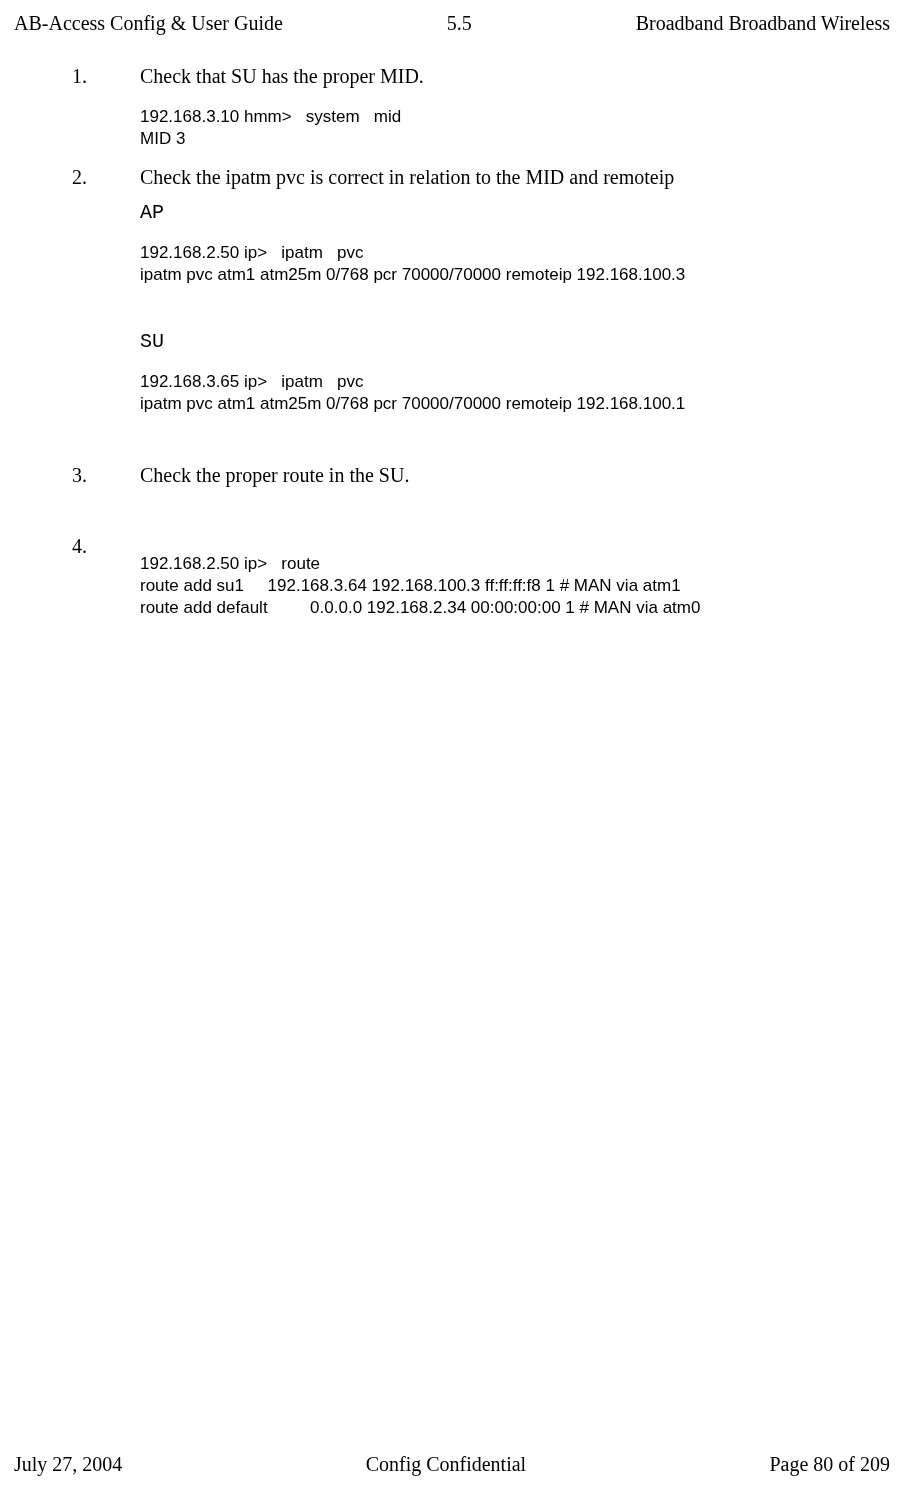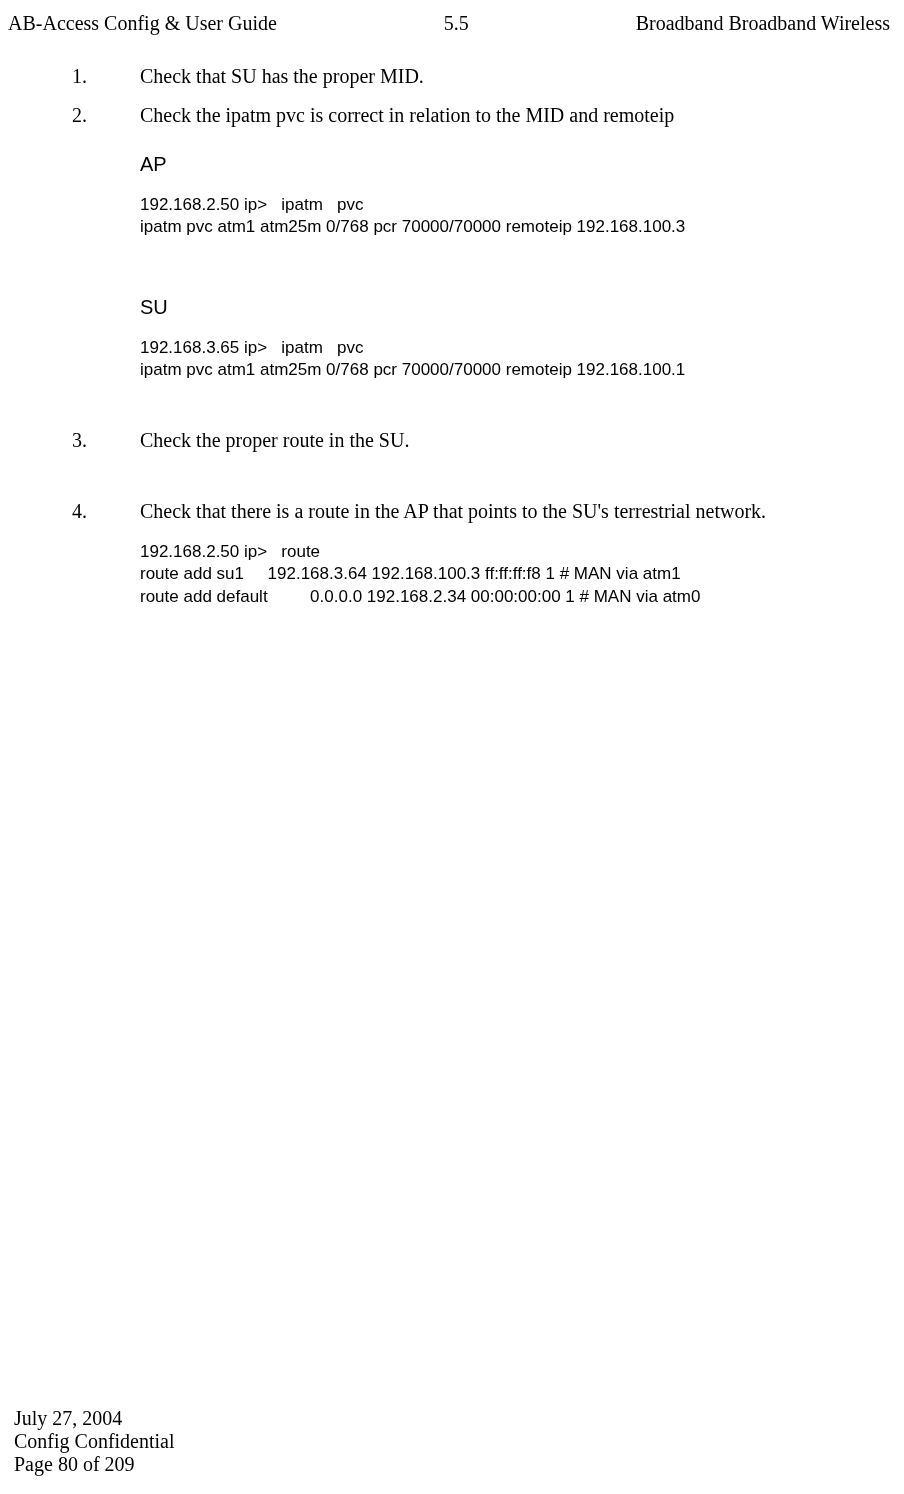--- a/index.html
+++ b/index.html
@@ -8,21 +8,21 @@
       font-family: "Times New Roman", Times, serif;
       font-size: 20px;
       width: 904px;
       height: 1494px;
       position: relative;
       box-sizing: border-box;
     }
     .header {
       display: flex;
       justify-content: space-between;
-      padding: 12px 14px 0 8px;
+      padding: 12px 14px 0 14px;
       font-size: 20px;
     }
     .content {
       padding: 30px 14px 0 14px;
     }
     .list {
       margin-left: 58px;
     }
     .list-item {
       display: flex;
@@ -36,54 +36,55 @@
       flex: 1;
     }
     .code {
       font-family: Arial, Helvetica, sans-serif;
       font-size: 17px;
       line-height: 1.3;
       margin-top: 18px;
       white-space: pre;
     }
     .subhead {
-      font-family: Liberation Sans, sans-serif;
+      font-family: Liberation Mono, monospace;
       font-size: 20px;
-      margin-top: 26px;
+      margin-top: 12px;
       margin-bottom: 0;
     }
     .footer {
       position: absolute;
       bottom: 18px;
       left: 14px;
       right: 14px;
       display: flex;
       justify-content: space-between;
       font-size: 20px;
-      flex-direction: column;
     }
     .spacer-med {
       height: 32px;
     }
   </style>
 </head>
 <body>
 
 <div class="header">
   <span>AB-Access Config &amp; User Guide</span>
   <span>5.5</span>
   <span>Broadband Broadband Wireless</span>
 </div>
 
 <div class="content">
   <div class="list" id="list">
       <div class="list-item">
         <div class="list-num">1.</div>
         <div class="list-body">
           <div>Check that SU has the proper MID.</div>
+          <div class="code">192.168.3.10 hmm&gt;   system   mid
+MID 3</div>
         </div>
       </div>
       <div class="list-item">
         <div class="list-num">2.</div>
         <div class="list-body">
           <div>Check the ipatm pvc is correct in relation to the MID and remoteip</div>
           <div class="subhead">AP</div>
           <div class="code">192.168.2.50 ip&gt;   ipatm   pvc
 ipatm pvc atm1 atm25m 0/768 pcr 70000/70000 remoteip 192.168.100.3</div>
           <div class="spacer-med"></div>
@@ -96,21 +97,20 @@
       <div class="list-item">
         <div class="list-num">3.</div>
         <div class="list-body">
           <div>Check the proper route in the SU.</div>
           <div class="spacer-med"></div>
         </div>
       </div>
       <div class="list-item">
         <div class="list-num">4.</div>
         <div class="list-body">
-          <div>Check that there is a route in the AP that points to the SU's terrestrial network.</div>
           <div class="code">192.168.2.50 ip&gt;   route
 route add su1     192.168.3.64 192.168.100.3 ff:ff:ff:f8 1 # MAN via atm1
 route add default         0.0.0.0 192.168.2.34 00:00:00:00 1 # MAN via atm0</div>
         </div>
       </div>
     </div>
 </div>
 
 <div class="footer">
   <span>July 27, 2004</span>

